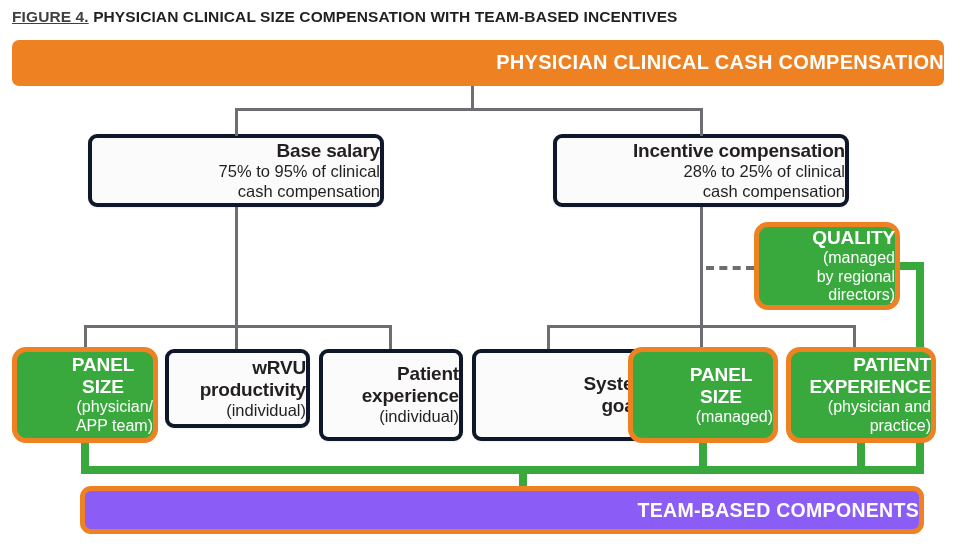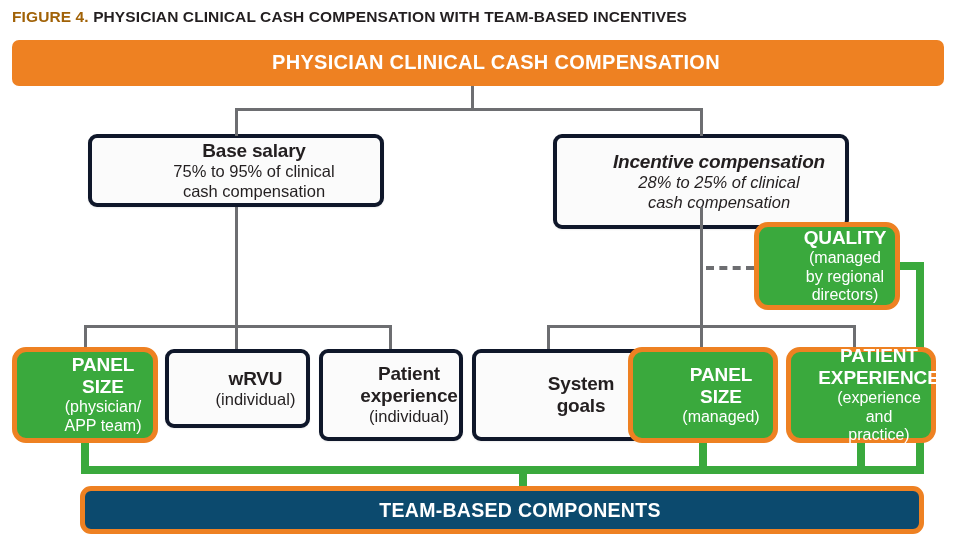--- a/index.html
+++ b/index.html
@@ -18,28 +18,28 @@
   
   .fig-title {
     position: absolute;
     left: 12px; top: 8px;
     font-size: 15.5px;
     font-weight: bold;
     letter-spacing: 0.1px;
     color: #231f20;
     white-space: nowrap;
   }
-  .fig-title .lead { color: #a16207; }
+  .fig-title .lead { color: #404040; text-decoration: underline; }
 
   
   .node {
     position: absolute;
     display: flex;
     flex-direction: column;
-    align-items: center;
+    align-items: flex-end;
     justify-content: center;
     text-align: center;
     line-height: 1.16;
     padding-left: 36px;
   }
 
   
   .node.plain {
     background: #fbfbfb;
     border: 4px solid #0f172a;
@@ -55,21 +55,21 @@
     background: #ee8122;
     border-radius: 7px;
     color: #ffffff;
     font-weight: bold;
     font-size: 20px;
     letter-spacing: 0.3px;
   }
 
   
   .node.bar-green {
-    background: #0c4a6e;
+    background: #8b5cf6;
     border: 5px solid #ee8122;
     border-radius: 11px;
     color: #ffffff;
     font-weight: bold;
     font-size: 19.5px;
     letter-spacing: 0.3px;
     z-index: 6;
   }
 
   
@@ -107,39 +107,39 @@
     z-index: 1;
   }
 </style>
 </head>
 <body>
 
 <div id="figure-root">
 
   <div class="fig-title">
     <span class="lead">FIGURE 4.</span>
-    <span>PHYSICIAN CLINICAL CASH COMPENSATION WITH TEAM-BASED INCENTIVES</span>
+    <span>PHYSICIAN CLINICAL SIZE COMPENSATION WITH TEAM-BASED INCENTIVES</span>
   </div>
 
   <div class="node bar-orange" style="left:12px; top:40px; width:932px; height:46px;">
     <span>PHYSICIAN CLINICAL CASH COMPENSATION</span>
   </div>
 
   <div class="conn v" style="left:471px; top:86px; height:24px;"></div>
   <div class="conn h" style="left:236px; top:108px; width:467px;"></div>
   <div class="conn v" style="left:235px; top:108px; height:28px;"></div>
   <div class="conn v" style="left:700px; top:108px; height:28px;"></div>
 
   <div class="node plain" style="left:88px; top:134px; width:296px; height:73px;">
     <span class="ttl">Base salary</span>
     <span class="sub">75% to 95% of clinical</span>
     <span class="sub">cash compensation</span>
   </div>
 
-  <div class="node plain" style="left:553px; top:134px; width:296px; height:95px;font-style:italic;">
+  <div class="node plain" style="left:553px; top:134px; width:296px; height:73px;">
     <span class="ttl">Incentive compensation</span>
     <span class="sub">28% to 25% of clinical</span>
     <span class="sub">cash compensation</span>
   </div>
 
   <div class="conn v" style="left:235px; top:207px; height:121px;"></div>
   <div class="conn h" style="left:84px; top:325px; width:308px;"></div>
   <div class="conn v" style="left:84px; top:325px; height:24px;"></div>
   <div class="conn v" style="left:235px; top:325px; height:24px;"></div>
   <div class="conn v" style="left:389px; top:325px; height:24px;"></div>
@@ -163,20 +163,21 @@
   <div class="gconn v" style="left:916px; top:262px; height:212px;"></div>
 
   <div class="node green" style="left:12px; top:347px; width:146px; height:96px;">
     <span class="ttl">PANEL SIZE</span>
     <span class="sub">(physician/</span>
     <span class="sub">APP team)</span>
   </div>
 
   <div class="node plain" style="left:165px; top:349px; width:145px; height:79px;">
     <span class="ttl">wRVU</span>
+    <span class="ttl">productivity</span>
     <span class="sub">(individual)</span>
   </div>
 
   <div class="node plain" style="left:319px; top:349px; width:144px; height:92px;">
     <span class="ttl">Patient</span>
     <span class="ttl">experience</span>
     <span class="sub">(individual)</span>
   </div>
 
   <div class="node plain" style="left:472px; top:349px; width:182px; height:92px;">
@@ -185,21 +186,21 @@
   </div>
 
   <div class="node green" style="left:628px; top:347px; width:150px; height:96px;">
     <span class="ttl">PANEL SIZE</span>
     <span class="sub">(managed)</span>
   </div>
 
   <div class="node green" style="left:786px; top:347px; width:150px; height:96px;">
     <span class="ttl">PATIENT</span>
     <span class="ttl">EXPERIENCE</span>
-    <span class="sub">(experience and</span>
+    <span class="sub">(physician and</span>
     <span class="sub">practice)</span>
   </div>
 
   <div class="gconn v" style="left:81px; top:438px; height:36px;"></div>
   <div class="gconn v" style="left:699px; top:438px; height:36px;"></div>
   <div class="gconn v" style="left:857px; top:438px; height:36px;"></div>
 
   <div class="gconn h" style="left:81px; top:466px; width:843px;"></div>
 
   <div class="gconn v" style="left:519px; top:466px; height:24px;"></div>

